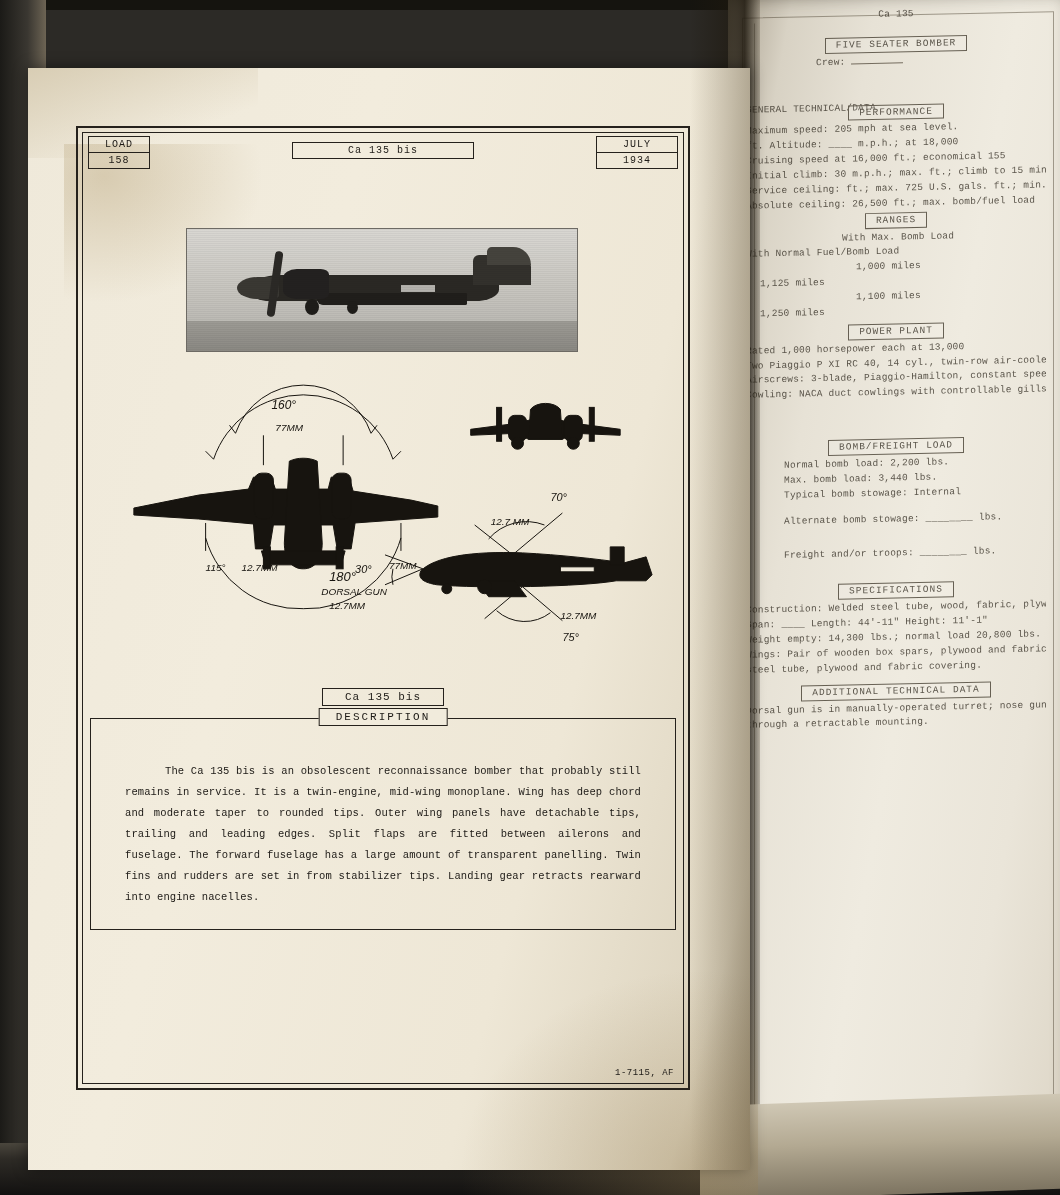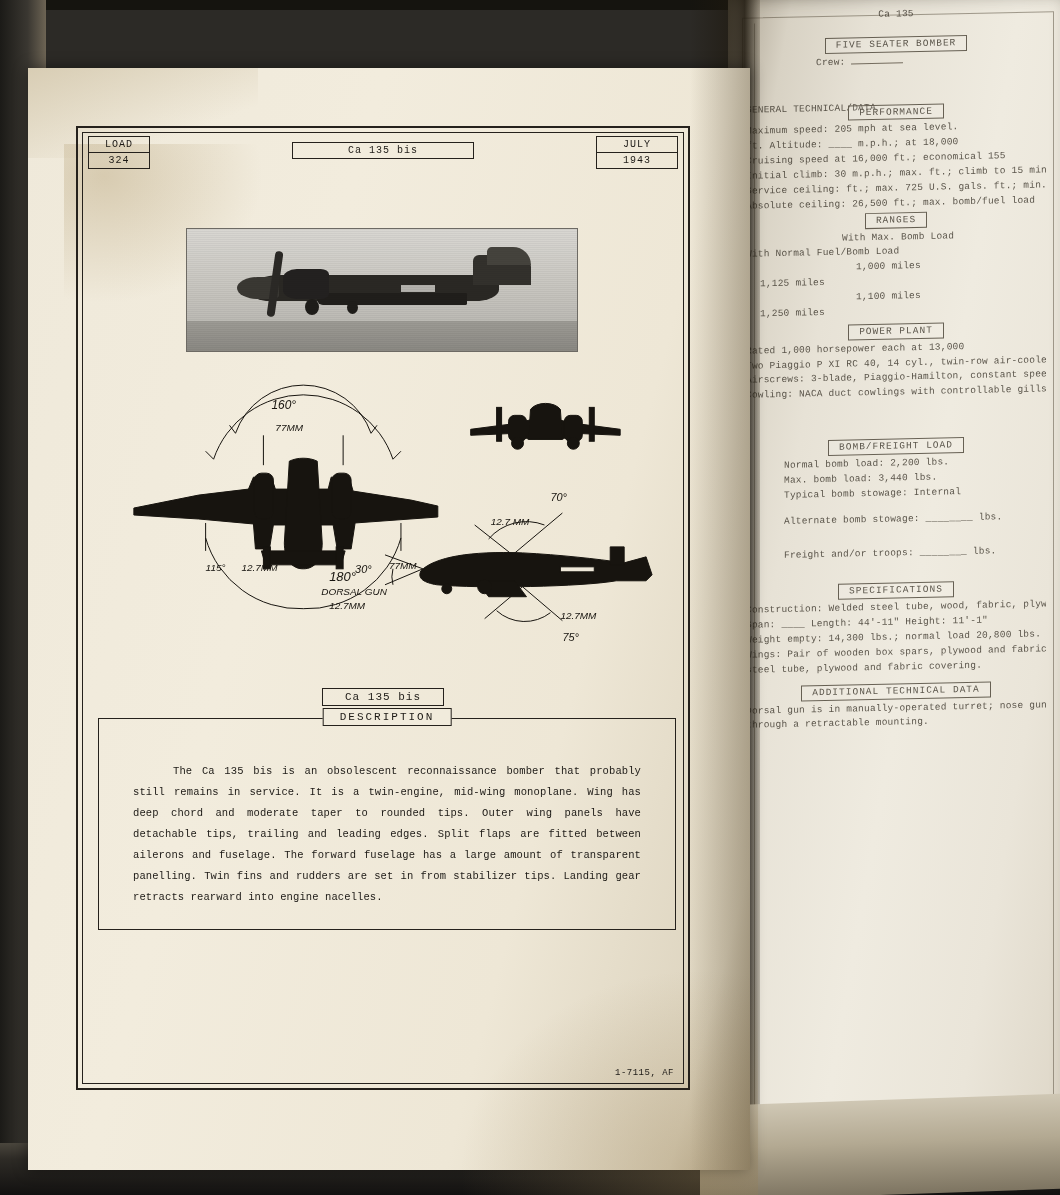--- a/index.html
+++ b/index.html
@@ -223,21 +223,21 @@
     left: 50%; top: 560px; transform: translateX(-50%);
     border: 1px solid #25211c;
     padding: 2px 22px;
     font-size: 11px;
     letter-spacing: 1px;
   }
 
   
   .desc-panel {
     position: absolute;
-    left: 20px; right: 12px; top: 590px; height: 210px;
+    left: 12px; right: 12px; top: 590px; height: 210px;
     border: 1px solid #25211c;
   }
   .desc-title {
     position: absolute;
     left: 50%; top: -11px; transform: translateX(-50%);
     background: #f1ebdc;
     border: 1px solid #25211c;
     padding: 2px 16px;
     font-size: 11px;
     letter-spacing: 2px;
@@ -353,26 +353,26 @@
   <div class="left-page">
     <div class="stain-a"></div>
     <div class="stain-b"></div>
 
     <div class="doc">
       <div class="doc-inner"></div>
 
       <div class="hdr">
         <div class="hdr-left">
           <div class="cell-box">LOAD</div>
-          <div class="cell-box">324</div>
+          <div class="cell-box">158</div>
         </div>
         <div class="hdr-center cell-box">Ca 135 bis</div>
         <div class="hdr-right">
           <div class="cell-box">JULY</div>
-          <div class="cell-box">1943</div>
+          <div class="cell-box">1934</div>
         </div>
       </div>
 
       <div class="photo-block">
         <div class="ph-sky"></div>
         <div class="ph-ground"></div>
         <div class="ph-fuse"></div>
         <div class="ph-nose"></div>
         <div class="ph-tail"></div>
         <div class="ph-tail2"></div>

